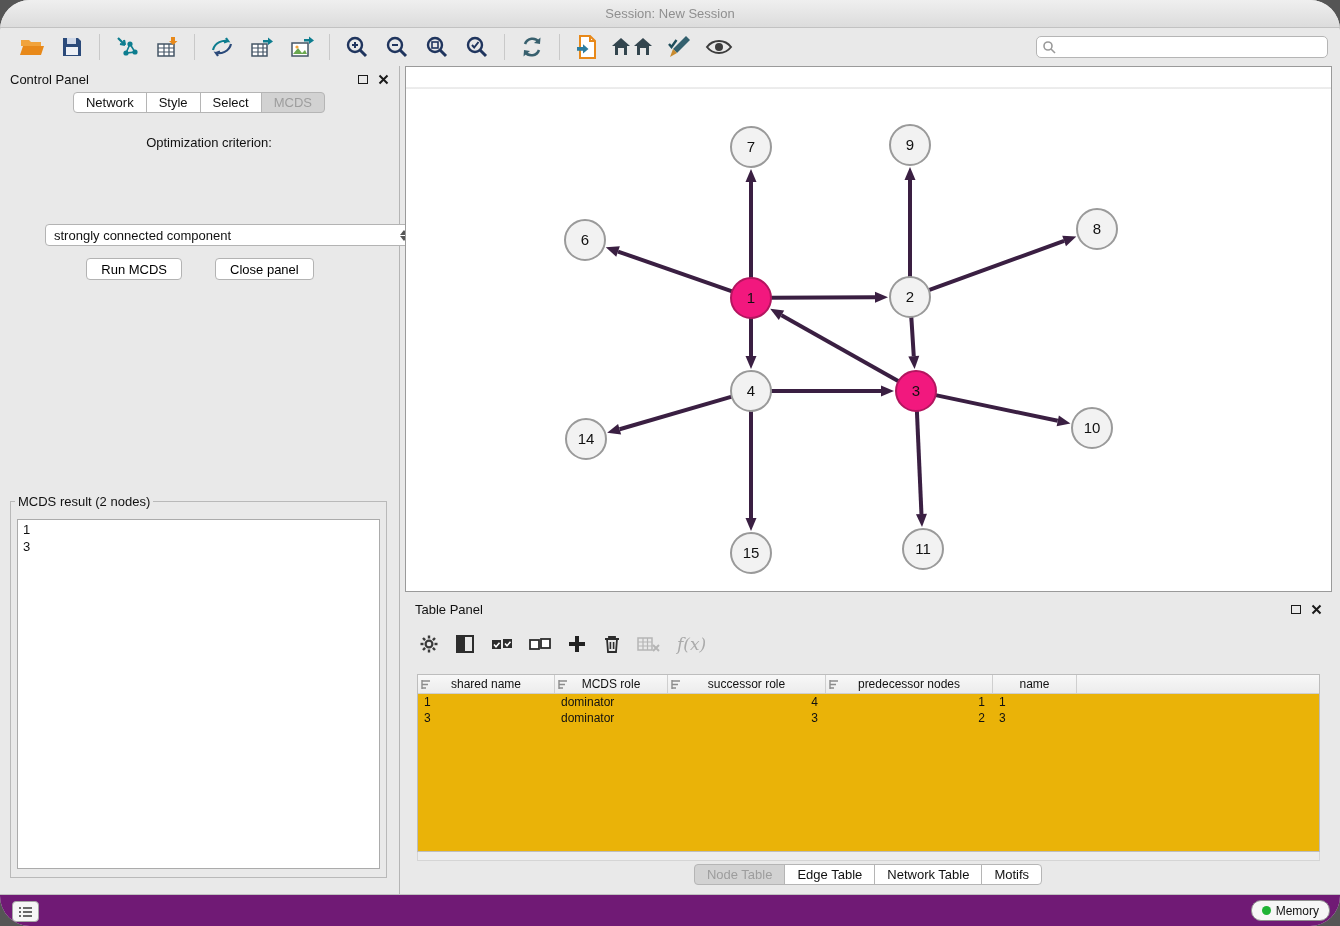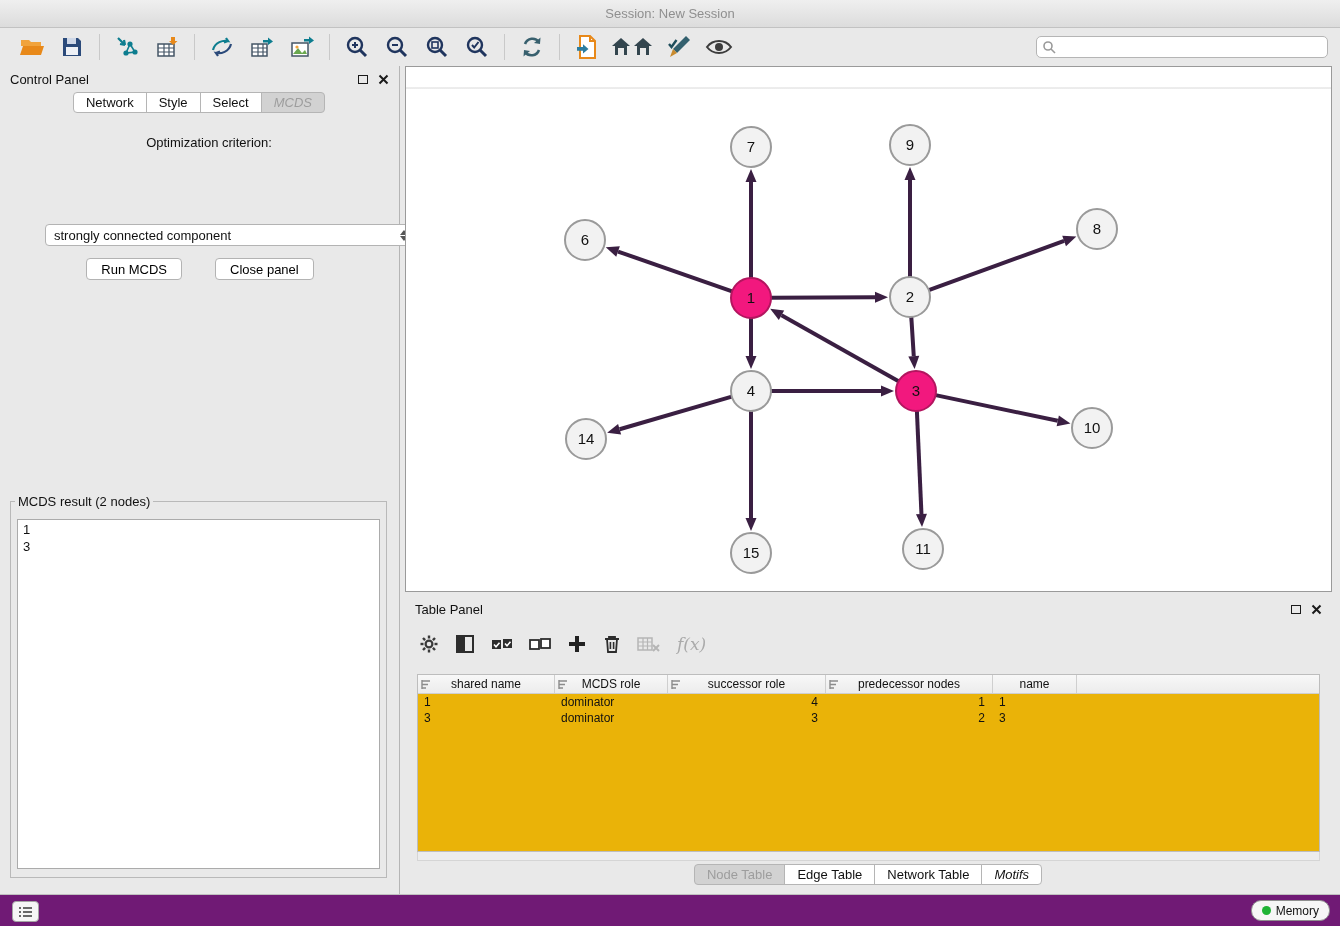--- a/index.html
+++ b/index.html
@@ -1,18 +1,18 @@
 <!DOCTYPE html>
 <html><head>
 <meta charset="utf-8">
 <style>
   * { margin:0; padding:0; box-sizing:border-box; }
   html,body { background:#555; }
   #app { position:relative; width:1340px; height:926px; background:#e9e9e9;
-         font-family:"Liberation Sans",sans-serif; overflow:hidden; color:#111; }
+         font-family:"Liberation Sans",sans-serif; overflow:hidden; color:#111;border-radius:30px; }
 
   
   .titlebar { position:absolute; top:0; left:0; right:0; height:28px;
     background:linear-gradient(#efefef,#dcdcdc); border-bottom:1px solid #c2c2c2;
     text-align:center; line-height:28px; font-size:13px; color:#8f8f8f; }
 
   
   .toolbar { position:absolute; top:28px; left:0; right:0; height:38px;
     display:flex; align-items:center; padding:0 12px; }
   .tb-btn { width:40px; height:32px; display:flex; align-items:center; justify-content:center; cursor:pointer; }
@@ -25,21 +25,21 @@
   
   .control-panel { position:absolute; left:0; top:66px; width:400px; bottom:32px;
     background:#e9e9e9; border-right:1px solid #b5b5b5; }
   .panel-header { height:26px; display:flex; align-items:center; padding:0 10px; font-size:13px; }
   .win-btns { margin-left:auto; display:flex; align-items:center; gap:10px; }
   .float-icon { width:10px; height:9px; border:1.6px solid #1a1a1a; display:inline-block; }
   .cp-tabs, .tp-tabs { display:flex; justify-content:center; }
   .tab { background:#fff; border:1px solid #b5b5b5; margin-left:-1px; padding:2px 12px;
     font-size:13px; cursor:pointer; white-space:nowrap; }
   .tab:first-child { border-radius:4px 0 0 4px; }
-  .tab:last-child  { border-radius:0 4px 4px 0;font-style:italic; }
+  .tab:last-child  { border-radius:0 4px 4px 0; }
   .tab.active { background:#d2d2d2; color:#9d9d9d; }
   .cp-opt-label { text-align:center; margin-top:22px; font-size:13px;padding-left:19px; }
   .cp-select { position:absolute; left:45px; top:158px; width:370px; height:22px; background:#fff;
     border:1px solid #b3b3b3; border-radius:4px; display:flex; align-items:center;
     padding:0 4px 0 8px; font-size:13px; cursor:pointer; }
   .stepper { margin-left:auto; display:flex; flex-direction:column; gap:1px; padding-right:2px; }
   .stepper i { width:0; height:0; border-left:4px solid transparent; border-right:4px solid transparent; }
   .stepper .up { border-bottom:5px solid #555; }
   .stepper .down { border-top:5px solid #555; }
   .cp-buttons { position:absolute; top:192px; left:0; width:400px; display:flex; justify-content:center; gap:33px; }

